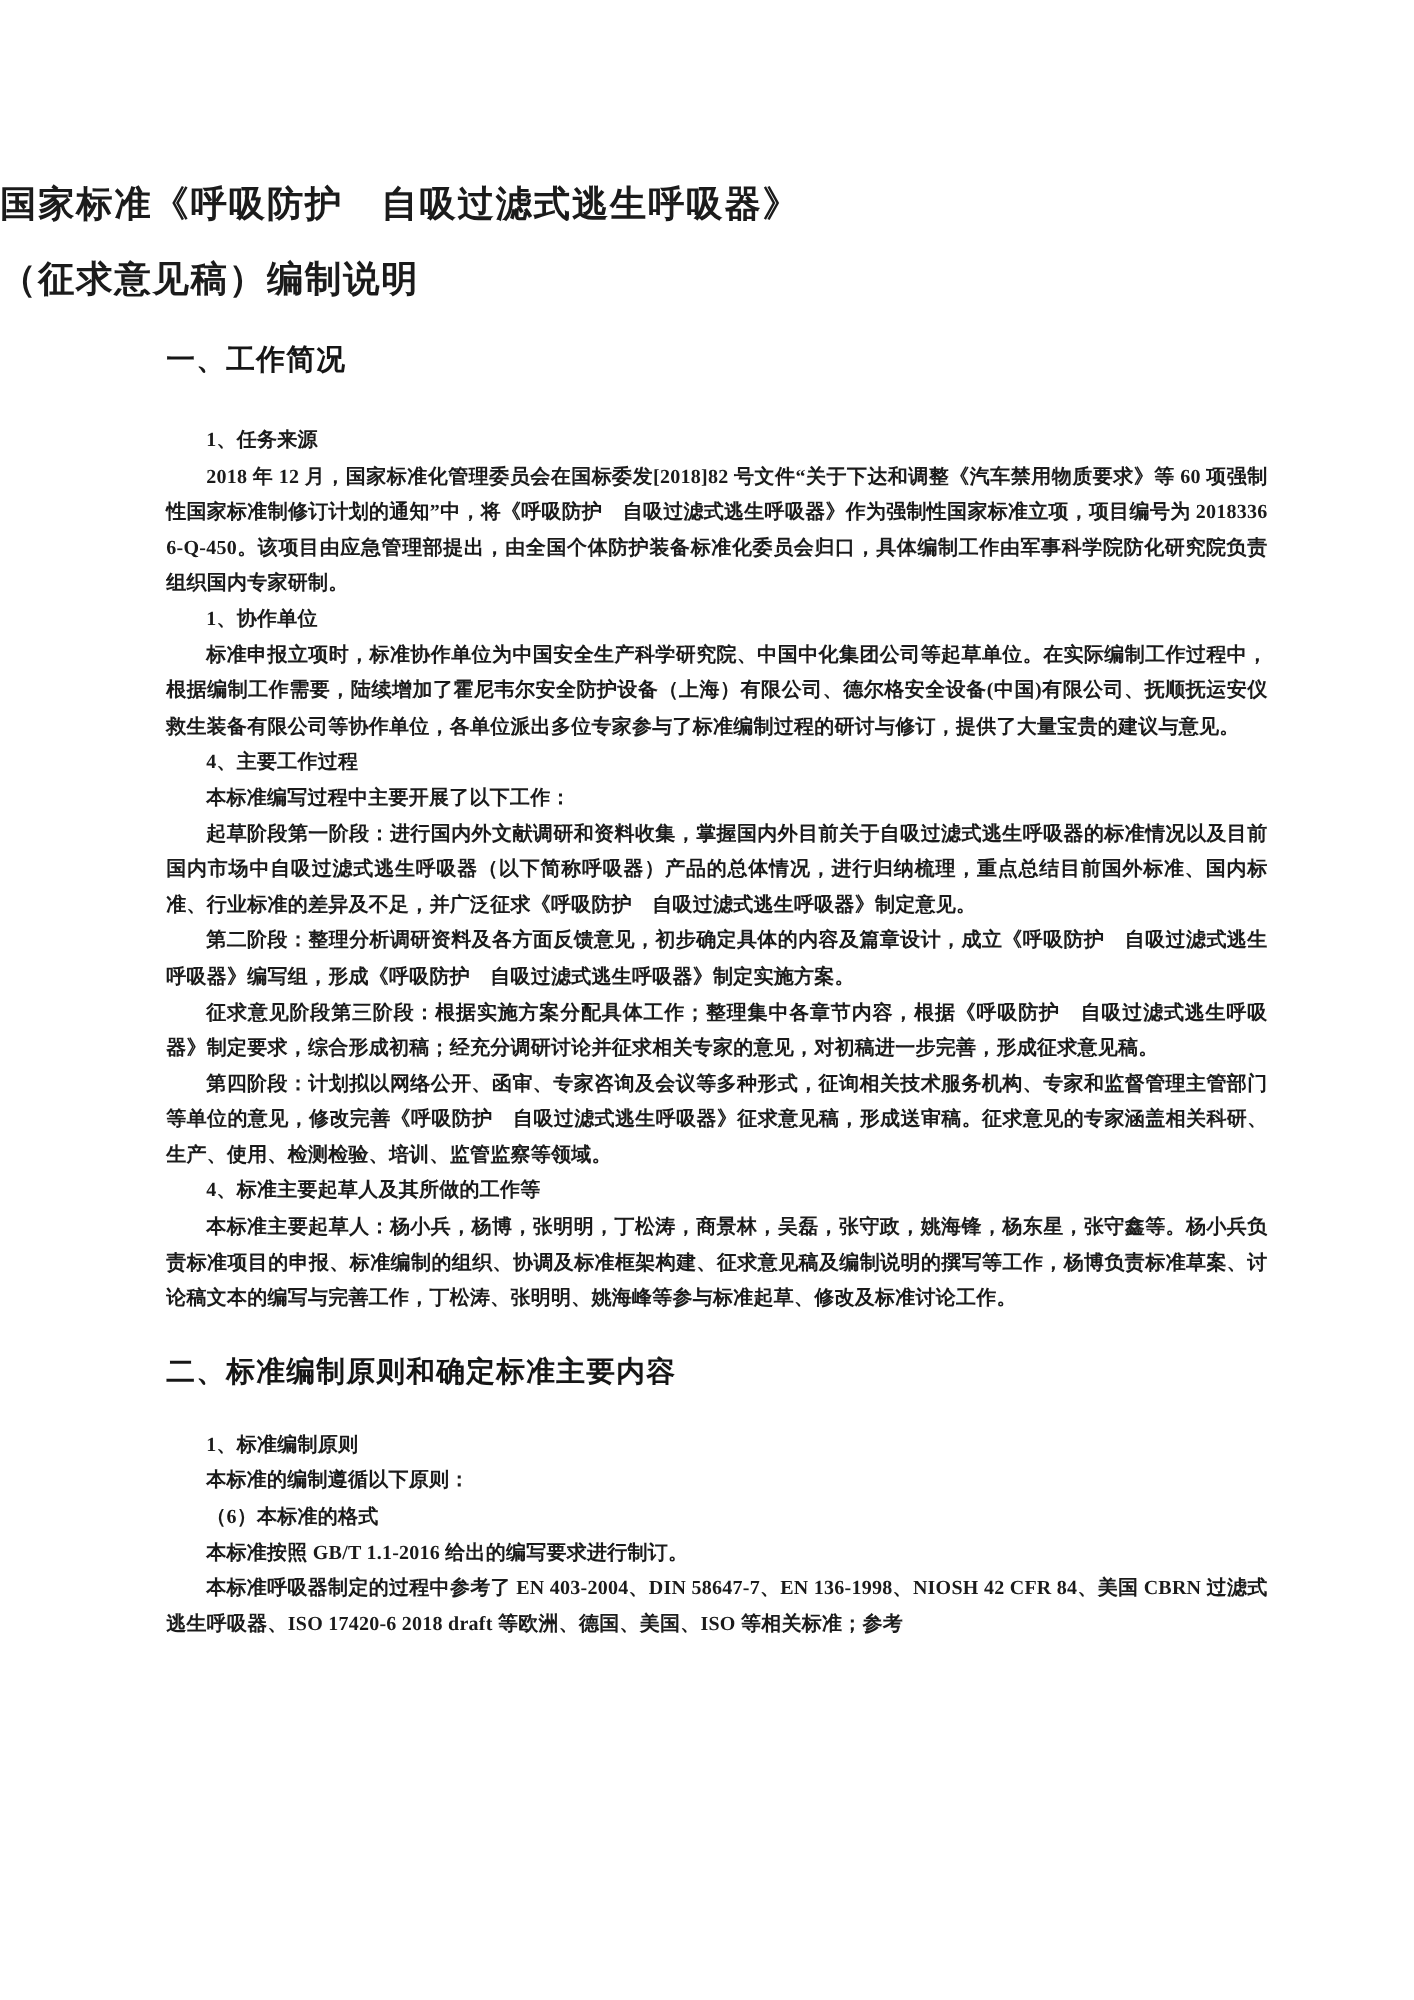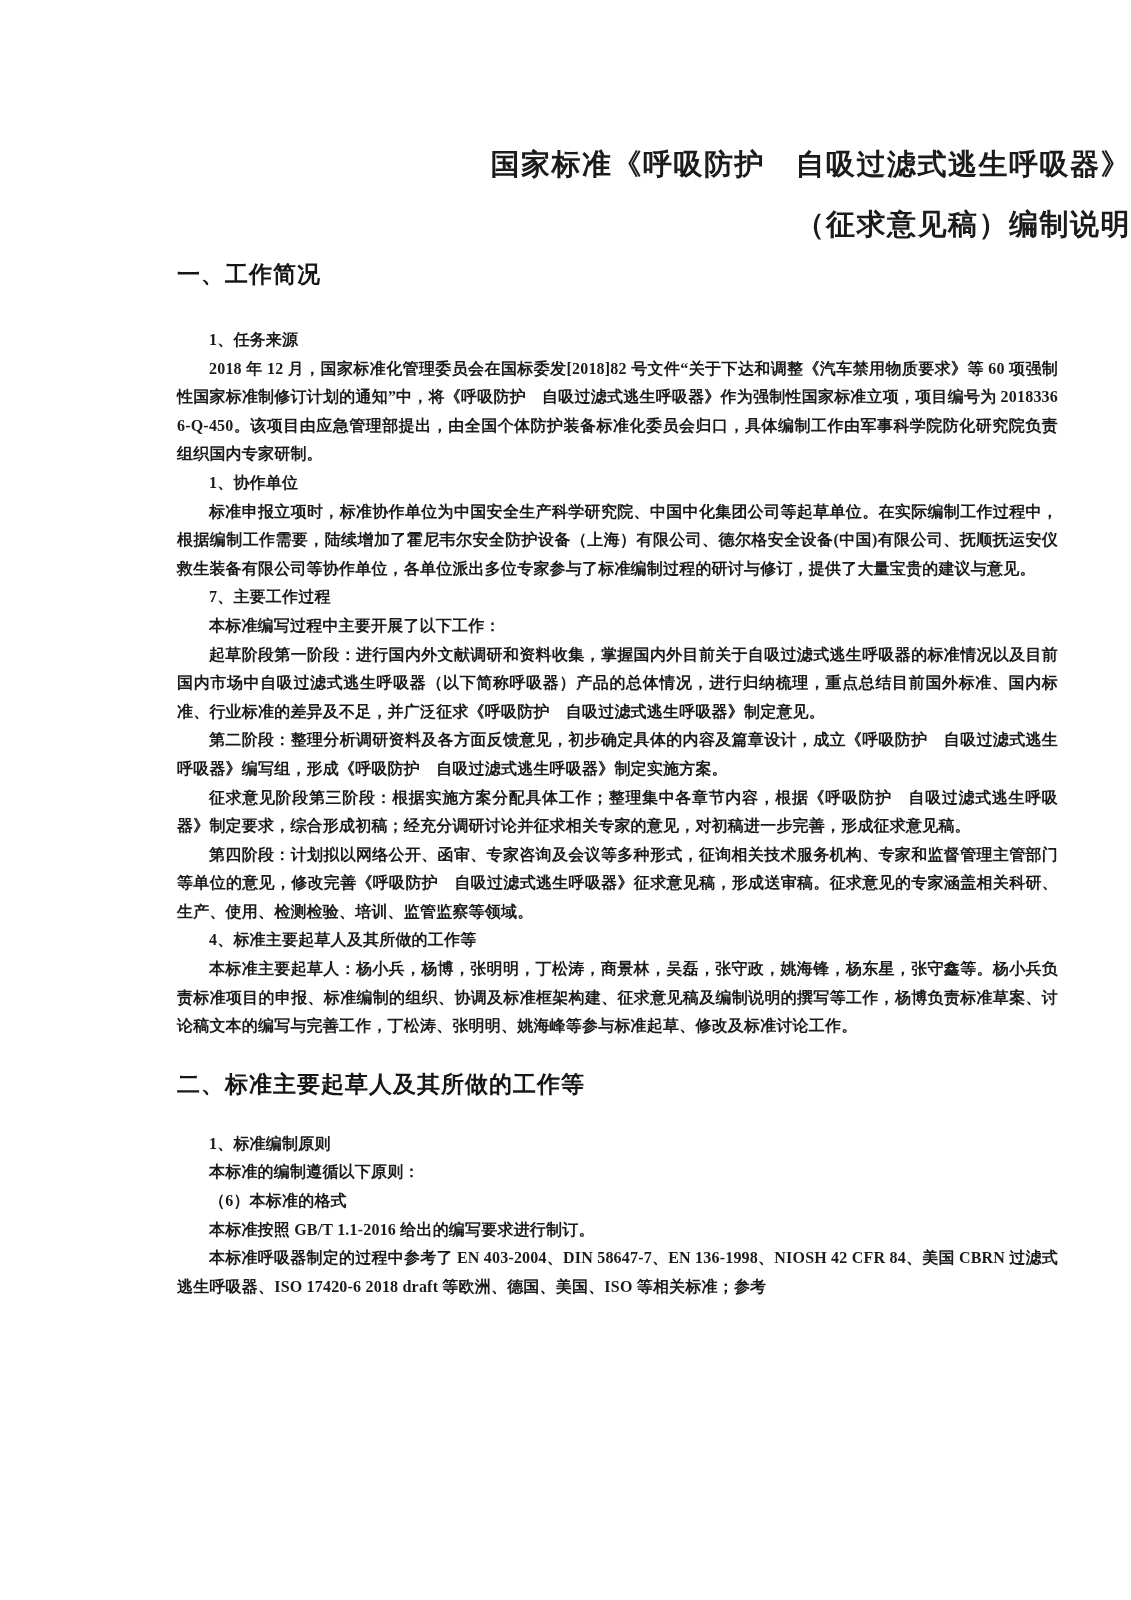--- a/index.html
+++ b/index.html
@@ -14,35 +14,34 @@
     margin: 0 auto;
     background: #ffffff;
     overflow: hidden;
     color: #1b1b1b;
     font-family: "Liberation Serif", "DejaVu Serif", serif;
   }
   .doc-title {
     position: absolute;
     left: 0;
     width: 1131px;
-    text-align: right;
+    text-align: left;
     font-size: 29px;
     font-weight: bold;
     letter-spacing: 1.5px;
     line-height: 36px;
     font-family: "Liberation Serif", "DejaVu Serif", serif;
   }
   .doc-title.line1 { top: 146px; }
   .doc-title.line2 { top: 206px; }
   .content {
     position: absolute;
-    top: 258px;
+    top: 271px;
     left: 133px;
     width: 881px;
-    margin-left: 44px;
   }
   .section-heading {
     margin: 0;
     font-family: "Liberation Sans", "DejaVu Sans", sans-serif;
     font-weight: bold;
     font-size: 23px;
     line-height: 32px;
     letter-spacing: 1px;
     color: #161616;
   }
@@ -68,30 +67,30 @@
   <div class="doc-title line2">（征求意见稿）编制说明</div>
 
   <div class="content">
 
     <h2 class="section-heading first">一、工作简况</h2>
 
     <p class="body-para">1、任务来源</p>
     <p class="body-para">2018 年 12 月，国家标准化管理委员会在国标委发[2018]82 号文件“关于下达和调整《汽车禁用物质要求》等 60 项强制性国家标准制修订计划的通知”中，将《呼吸防护　自吸过滤式逃生呼吸器》作为强制性国家标准立项，项目编号为 20183366-Q-450。该项目由应急管理部提出，由全国个体防护装备标准化委员会归口，具体编制工作由军事科学院防化研究院负责组织国内专家研制。</p>
     <p class="body-para">1、协作单位</p>
     <p class="body-para">标准申报立项时，标准协作单位为中国安全生产科学研究院、中国中化集团公司等起草单位。在实际编制工作过程中，根据编制工作需要，陆续增加了霍尼韦尔安全防护设备（上海）有限公司、德尔格安全设备(中国)有限公司、抚顺抚运安仪救生装备有限公司等协作单位，各单位派出多位专家参与了标准编制过程的研讨与修订，提供了大量宝贵的建议与意见。</p>
-    <p class="body-para">7、主要工作过程</p>
+    <p class="body-para">4、主要工作过程</p>
     <p class="body-para">本标准编写过程中主要开展了以下工作：</p>
     <p class="body-para">起草阶段第一阶段：进行国内外文献调研和资料收集，掌握国内外目前关于自吸过滤式逃生呼吸器的标准情况以及目前国内市场中自吸过滤式逃生呼吸器（以下简称呼吸器）产品的总体情况，进行归纳梳理，重点总结目前国外标准、国内标准、行业标准的差异及不足，并广泛征求《呼吸防护　自吸过滤式逃生呼吸器》制定意见。</p>
     <p class="body-para">第二阶段：整理分析调研资料及各方面反馈意见，初步确定具体的内容及篇章设计，成立《呼吸防护　自吸过滤式逃生呼吸器》编写组，形成《呼吸防护　自吸过滤式逃生呼吸器》制定实施方案。</p>
     <p class="body-para">征求意见阶段第三阶段：根据实施方案分配具体工作；整理集中各章节内容，根据《呼吸防护　自吸过滤式逃生呼吸器》制定要求，综合形成初稿；经充分调研讨论并征求相关专家的意见，对初稿进一步完善，形成征求意见稿。</p>
     <p class="body-para">第四阶段：计划拟以网络公开、函审、专家咨询及会议等多种形式，征询相关技术服务机构、专家和监督管理主管部门等单位的意见，修改完善《呼吸防护　自吸过滤式逃生呼吸器》征求意见稿，形成送审稿。征求意见的专家涵盖相关科研、生产、使用、检测检验、培训、监管监察等领域。</p>
     <p class="body-para">4、标准主要起草人及其所做的工作等</p>
     <p class="body-para">本标准主要起草人：杨小兵，杨博，张明明，丁松涛，商景林，吴磊，张守政，姚海锋，杨东星，张守鑫等。杨小兵负责标准项目的申报、标准编制的组织、协调及标准框架构建、征求意见稿及编制说明的撰写等工作，杨博负责标准草案、讨论稿文本的编写与完善工作，丁松涛、张明明、姚海峰等参与标准起草、修改及标准讨论工作。</p>
 
-    <h2 class="section-heading second">二、标准主要起草人及其所做的工作等</h2>
+    <h2 class="section-heading second">二、标准编制原则和确定标准主要内容</h2>
 
     <p class="body-para">1、标准编制原则</p>
     <p class="body-para">本标准的编制遵循以下原则：</p>
     <p class="body-para">（6）本标准的格式</p>
     <p class="body-para">本标准按照 GB/T 1.1-2016 给出的编写要求进行制订。</p>
     <p class="body-para">本标准呼吸器制定的过程中参考了 EN 403-2004、DIN 58647-7、EN 136-1998、NIOSH 42 CFR 84、美国 CBRN 过滤式逃生呼吸器、ISO 17420-6 2018 draft 等欧洲、德国、美国、ISO 等相关标准；参考</p>
 
   </div>
 </div>
 

